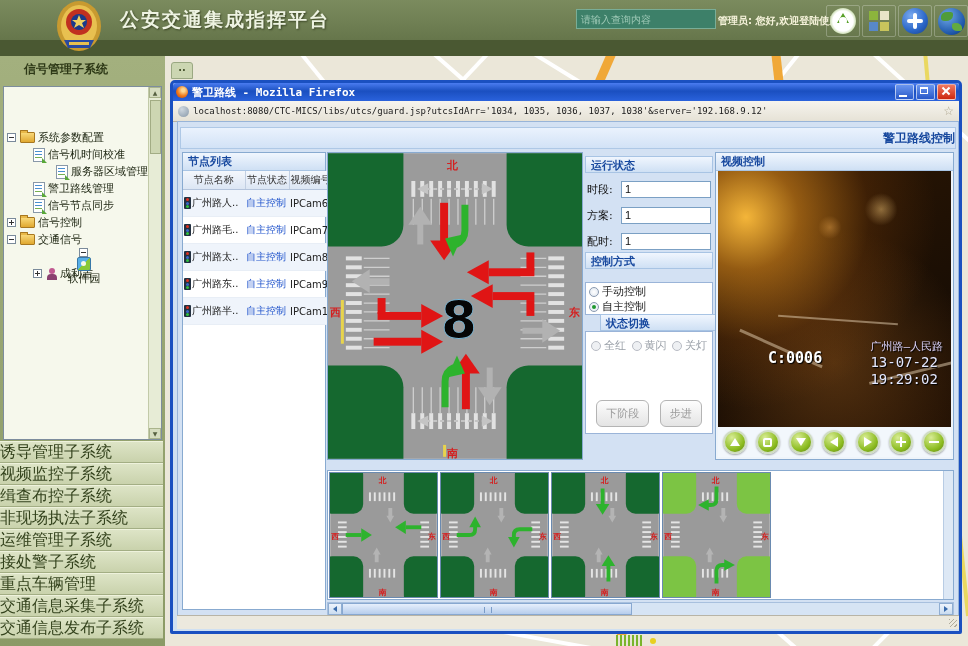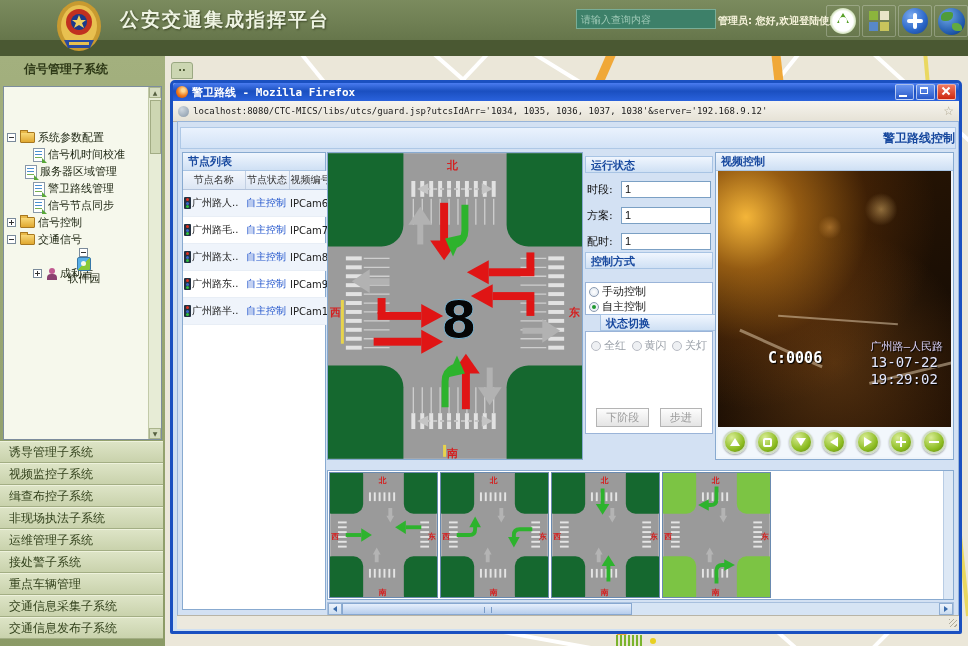--- a/index.html
+++ b/index.html
@@ -57,21 +57,21 @@
   .ic-doc:after{content:"";position:absolute;right:-3px;bottom:-2px;width:0;height:0;border-left:5px solid #58a838;border-top:5px solid transparent;}
   .ic-app{width:12px;height:12px;border-radius:2px;background:linear-gradient(135deg,#58b0e8 50%,#88c838 50%);border:1px solid #3878a8;position:relative;}
   .ic-app:before{content:"";position:absolute;left:3px;top:3px;width:5px;height:5px;background:#f8f8e8;border-radius:50%;}
   .ic-user{width:11px;height:12px;position:relative;}
   .ic-user:before{content:"";position:absolute;left:3px;top:0;width:6px;height:6px;border-radius:50%;background:#c05890;}
   .ic-user:after{content:"";position:absolute;left:1px;top:6px;width:10px;height:6px;border-radius:4px 4px 0 0;background:#8a4070;}
   .tree-scrollbar{position:absolute;right:0;top:0;bottom:0;width:12px;background:#e7ecd6;border-left:1px solid #c2caa8;}
   .tsb-btn{position:absolute;left:0;width:12px;height:11px;background:#d6ddc0;border:1px solid #aab48c;box-sizing:border-box;text-align:center;font-size:6px;line-height:9px;color:#566040;}
   .tsb-thumb{position:absolute;left:1px;top:13px;width:9px;height:52px;background:#cdd6b2;border:1px solid #a2ac84;}
   .subsystems{position:absolute;left:0;top:385px;width:163px;}
-  .acc-item{height:20px;line-height:20px;padding-left:9px;font-size:12px;color:#33421c;cursor:pointer;
+  .acc-item{height:20px;line-height:20px;font-size:16px;color:#33421c;cursor:pointer;
       background:linear-gradient(#dde4c6,#c9d2ac);border-top:1px solid #eef2dc;border-bottom:1px solid #a3ae84;}
   
   .fx-window{position:absolute;left:170px;top:80px;width:792px;height:554px;z-index:10;
       background:#cfe0f2;border:3px solid #1a50c0;border-radius:5px 5px 2px 2px;box-sizing:border-box;}
   .fx-titlebar{position:absolute;left:0;top:0;right:0;height:18px;display:flex;align-items:center;
       background:linear-gradient(#4a7cf0,#1a4fc0 45%,#2a62dc);border-radius:3px 3px 0 0;padding:0 3px;}
   .fx-icon{width:12px;height:12px;border-radius:50%;flex:none;margin-right:4px;
       background:radial-gradient(circle at 60% 35%,#ffd890 15%,#f07818 55%,#c04008);}
   .fx-title{color:#fff;font-size:11px;font-weight:bold;font-family:"DejaVu Sans Mono",monospace;white-space:nowrap;flex:1;}
   .wbtn{width:17px;height:14px;flex:none;margin-left:2px;border:1px solid rgba(255,255,255,.6);border-radius:2px;
@@ -126,22 +126,22 @@
   .opt-row{height:15px;display:flex;align-items:center;font-size:11px;color:#222;cursor:pointer;}
   .radio{width:10px;height:10px;box-sizing:border-box;border-radius:50%;border:1px solid #8a9ab0;
       background:radial-gradient(#fff,#dce4ee);display:inline-block;margin-right:3px;flex:none;position:relative;}
   .radio.on:after{content:"";position:absolute;left:2px;top:2px;width:4px;height:4px;border-radius:50%;background:#1f9830;}
   .radio.dis{border-color:#b8bcc4;background:#eef0f3;}
   .ss-head{position:absolute;left:0;top:162px;width:128px;margin-left:15px;}
   .ss-box{position:absolute;left:0;top:179px;width:128px;height:103px;background:#fff;border:1px solid #9ab4d8;box-sizing:border-box;}
   .ss-radios{display:flex;justify-content:space-between;padding:6px 5px 0 5px;}
   .ss-radios .opt-row{color:#9aa0a8;}
   .ss-btns{position:absolute;left:0;bottom:6px;width:100%;display:flex;justify-content:space-evenly;}
-  .btn-dis{height:19px;padding:0 9px;font-size:11px;color:#9a9a9a;background:linear-gradient(#fdfdfd,#e4e4e4);
-      border:1px solid #b4b4b4;border-radius:0;}
+  .btn-dis{height:27px;padding:0 9px;font-size:11px;color:#9a9a9a;background:linear-gradient(#fdfdfd,#e4e4e4);
+      border:1px solid #b4b4b4;border-radius:6px;}
   
   .video-panel{position:absolute;left:537px;top:30px;width:239px;height:308px;background:#eef4fa;
       border:1px solid #88aad0;box-sizing:border-box;}
   .video-frame{position:absolute;left:2px;top:18px;width:233px;height:256px;background:#140c04;overflow:hidden;
       background-image:radial-gradient(circle at 12% 18%,rgba(255,190,60,.95) 0,rgba(240,150,30,.55) 18%,rgba(140,70,10,.25) 42%,transparent 65%),
         radial-gradient(circle at 70% 15%,rgba(255,220,140,.5) 0,transparent 6%),
         radial-gradient(circle at 48% 22%,rgba(255,200,120,.4) 0,transparent 5%),
         radial-gradient(circle at 50% 75%,rgba(150,90,30,.45) 0,transparent 60%),
         linear-gradient(160deg,#2a1604 0%,#1a0e04 60%,#241204 100%);}
   .road-line{position:absolute;background:rgba(230,210,180,.5);}
@@ -254,21 +254,21 @@
           <div class="tree-item" style="padding-left: 3px; margin-top: 40px;">
             <span class="exp"></span>
             <span class="ic ic-folder"></span>
             <span>系统参数配置</span>
           </div>
           <div class="tree-item" style="padding-left: 16px;">
             <span class="exp-sp"></span>
             <span class="ic ic-doc"></span>
             <span>信号机时间校准</span>
           </div>
-          <div class="tree-item" style="padding-left: 8px;">
+          <div class="tree-item" style="padding-left: 24px; justify-content: flex-end;">
             <span class="exp-sp"></span>
             <span class="ic ic-doc"></span>
             <span>服务器区域管理</span>
           </div>
           <div class="tree-item" style="padding-left: 16px;">
             <span class="exp-sp"></span>
             <span class="ic ic-doc"></span>
             <span>警卫路线管理</span>
           </div>
           <div class="tree-item" style="padding-left: 16px;">

